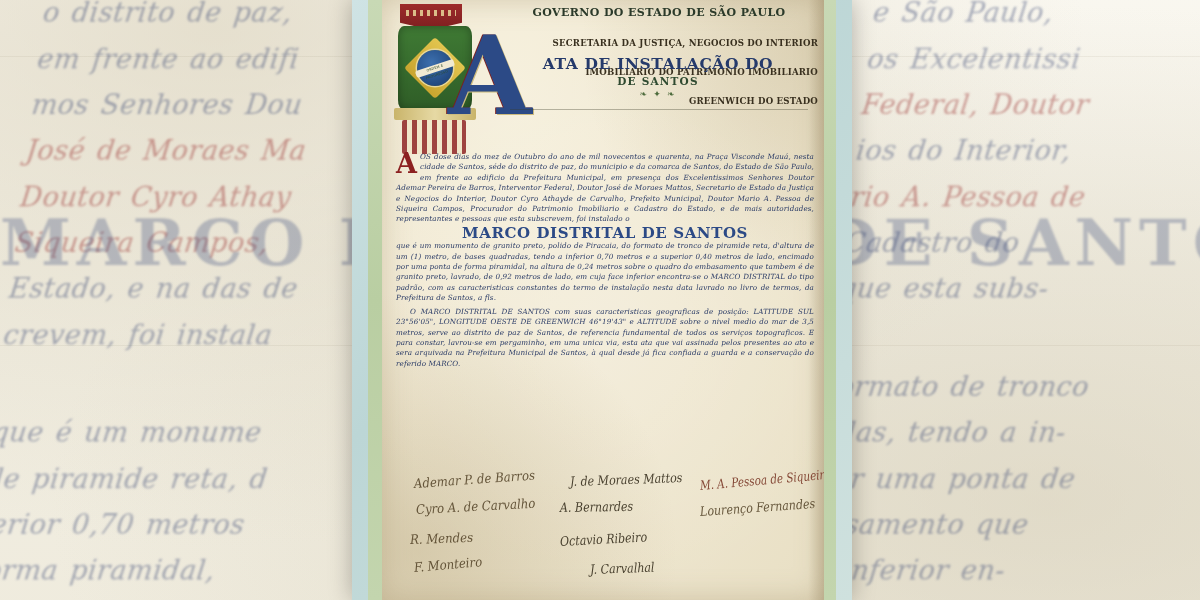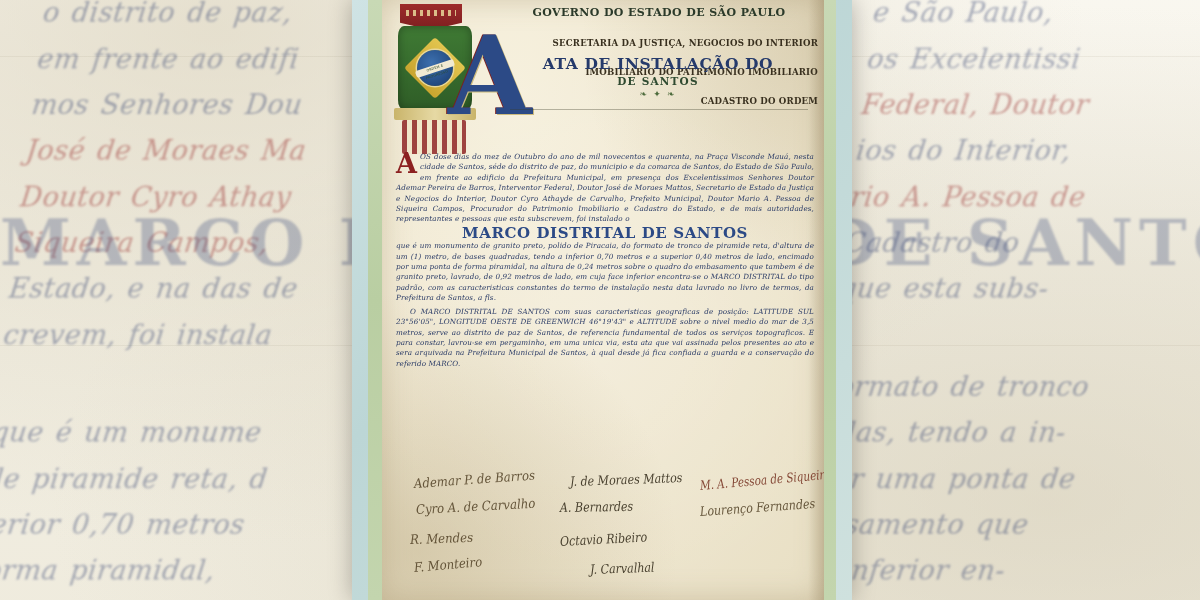--- a/index.html
+++ b/index.html
@@ -398,21 +398,21 @@
         </div>
         <div class="arms-ribbon"></div>
         <div class="arms-stripes"></div>
         <div class="initial-letter">A</div>
       </div>
 
       <div class="doc-head">
         <div class="head-line1">GOVERNO DO ESTADO DE SÃO PAULO</div>
         <div class="head-line2">SECRETARIA DA JUSTIÇA, NEGOCIOS DO INTERIOR</div>
         <div class="head-line3">IMOBILIARIO DO PATRIMONIO IMOBILIARIO</div>
-        <div class="head-line4">CADASTRO DO ORDEM</div>
+        <div class="head-line4">GREENWICH DO ESTADO</div>
         <div class="head-rule"></div>
       </div>
 
       <div class="title-block">
         <div class="title-main">ATA DE INSTALAÇÃO DO</div>
         <div class="title-sub">DE SANTOS</div>
         <div class="title-flourish">❧ ✦ ❧</div>
       </div>
 
       <div class="body-text">

